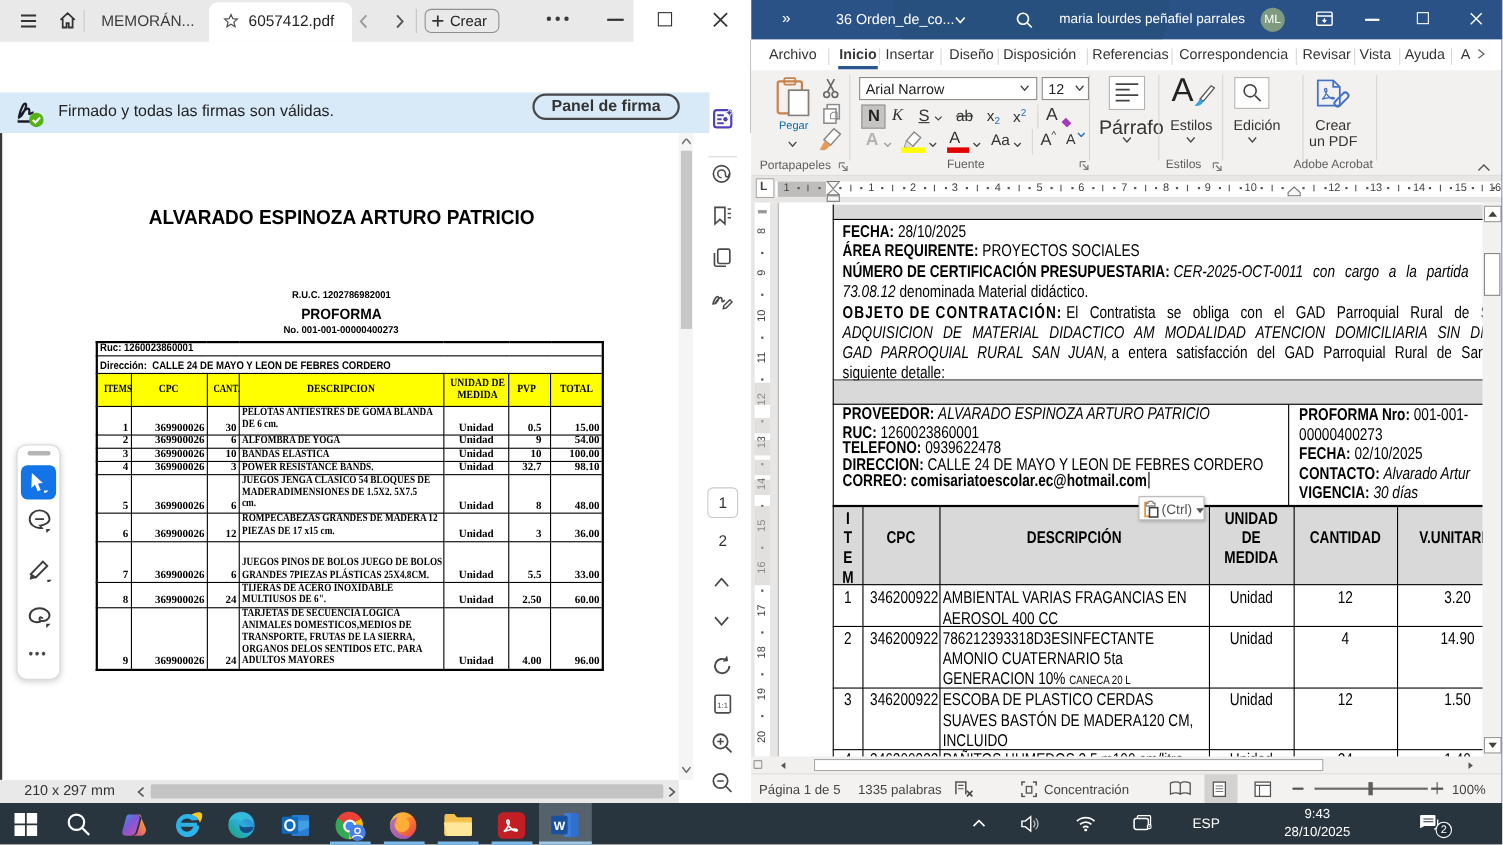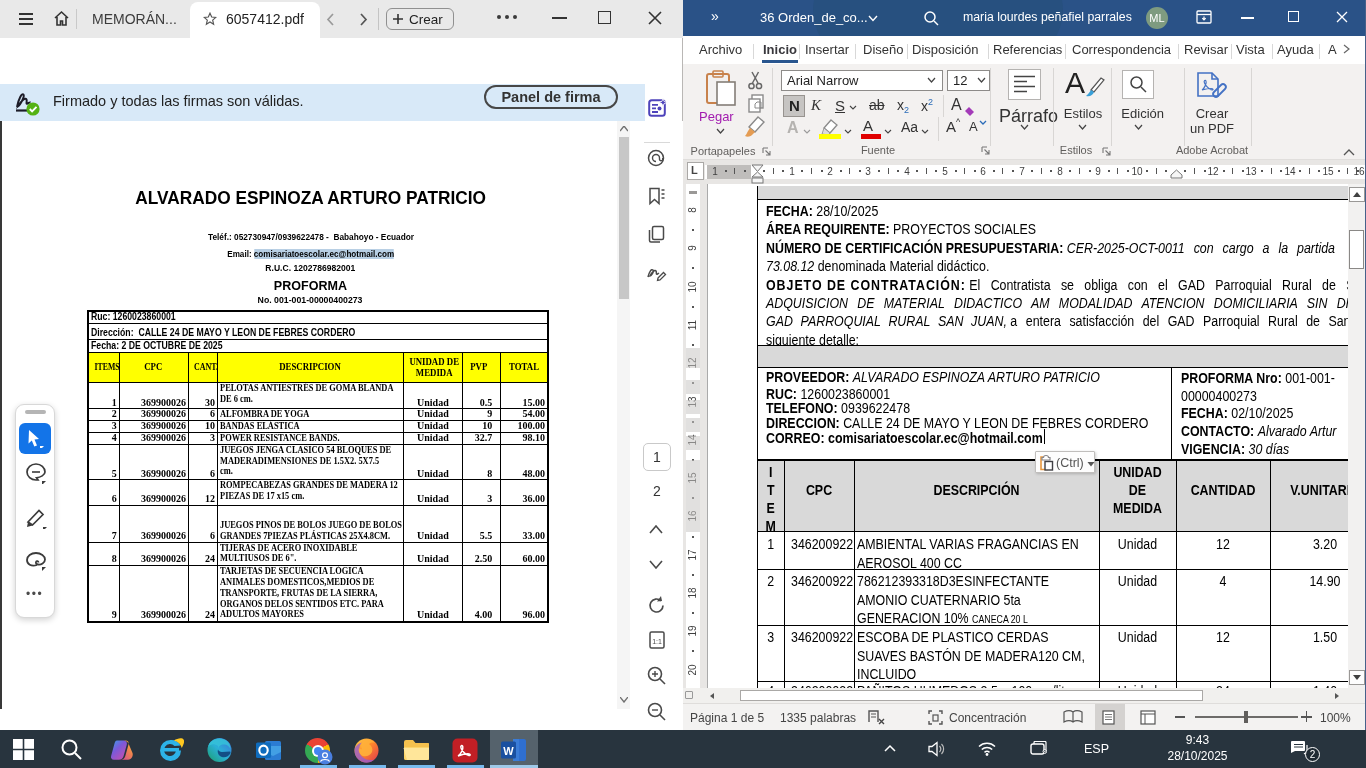--- a/index.html
+++ b/index.html
@@ -1,20 +1,20 @@
 <!DOCTYPE html>
 <html><head><meta charset="utf-8">
 <style>
 * { margin:0; padding:0; box-sizing:border-box; }
 body { font-family:"Liberation Sans",sans-serif; }
 #s { position:relative; width:1366px; height:768px; overflow:hidden; background:#fff; }
 .a { position:absolute; }
 
 #acro { left:0; top:0; width:683px; height:730px; background:#fff; }
-#atabs { left:0; top:0; width:683px; height:38px; background:#e9e9e9; }
+#atabs { left:0; top:0; width:576px; height:38px; background:#e9e9e9; }
 #amenu { left:0; top:38px; width:683px; height:46px; background:#fff; border-bottom:1px solid #e4e4e4; color:#222; font-size:14.5px; }
 #abanner { left:0; top:84px; width:645px; height:37px; background:#d8e9f8; }
 #adoc { left:0; top:121px; width:617px; height:588px; background:#fff; overflow:hidden; border-left:2px solid #383838;}
 #abot { left:0; top:709px; width:617px; height:21px; background:#e9e9e9; }
 
 #ptab { position:absolute; left:85px; top:189px; width:462px; table-layout:fixed; border-collapse:collapse; border:2px solid #000; }
 #ptab td { border:1.4px solid #000; font-family:"Liberation Serif",serif; font-weight:bold; font-size:10px; line-height:10.8px; padding:0 2px; vertical-align:bottom; overflow:hidden; }
 #ptab .yl { background:#ffff00; text-align:center; vertical-align:middle; }
 #ptab .hx { display:inline-block; transform:scaleX(0.88); transform-origin:50% 50%; white-space:nowrap; }
 #ptab .sb { font-family:"Liberation Sans",sans-serif; }
@@ -93,45 +93,40 @@
   <svg class="a" style="left:648px;top:98px" width="20" height="20" viewBox="0 0 20 20">
         <rect x="1.2" y="2.2" width="15.6" height="15.6" rx="2.5" fill="none" stroke="#4e43bb" stroke-width="2"></rect>
         <path d="M4 6.8h6M4 10.4h4M4 14h6" stroke="#4e43bb" stroke-width="1.8"></path>
         <circle cx="11.5" cy="10.4" r="2" fill="#4e43bb"></circle>
         <path d="M15 0.5 l1.1 2.9 2.9 1.1 -2.9 1.1 -1.1 2.9 -1.1-2.9 -2.9-1.1 2.9-1.1z" fill="#4e43bb" stroke="#fff" stroke-width="0.8"></path>
       </svg>
 
   <div id="adoc" class="a">
 
     <div class="a" style="left:0;top:66px;width:617px;text-align:center;font-size:18.4px;font-weight:bold;letter-spacing:0px;color:#000"><span style="display:inline-block;transform:scaleX(0.94)">ALVARADO ESPINOZA ARTURO PATRICIO</span></div>
-    <div class="a" style="left:0;top:111px;width:617px;text-align:center;font-size:9px;font-weight:bold"><span style="display:inline-block;transform:scaleX(0.92)">Teléf.: 052730947/0939622478 -&nbsp; Babahoyo - Ecuador</span></div>
-    <div class="a" style="left:0;top:128px;width:617px;text-align:center;font-size:9px;font-weight:bold"><span style="display:inline-block;transform:scaleX(0.9)">Email: <span style="background:#b8cfe4">comisariatoescolar.ec@hotmail.com</span></span></div>
     <div class="a" style="left:0;top:142px;width:617px;text-align:center;font-size:9px;font-weight:bold"><span style="display:inline-block;transform:scaleX(0.95)">R.U.C. 1202786982001</span></div>
     <div class="a" style="left:0;top:157px;width:617px;text-align:center;font-size:13.5px;font-weight:bold"><span style="display:inline-block;transform:scaleX(0.93)">PROFORMA</span></div>
     <div class="a" style="left:0;top:174px;width:617px;text-align:center;font-size:9px;font-weight:bold"><span style="display:inline-block;transform:scaleX(0.97)">No. 001-001-00000400273</span></div>
 
     <table id="ptab" cellspacing="0">
       <colgroup>
             <col style="width:31px">
             <col style="width:69px">
             <col style="width:29px">
             <col style="width:185px">
             <col style="width:59px">
             <col style="width:38px">
             <col style="width:47px">
           </colgroup>
       <tbody>
       <tr>
               <td colspan="7" class="sb" style="height:11.6px"><span class="sx">Ruc: 1260023860001</span></td>
             </tr>
       <tr>
               <td colspan="7" class="sb" style="height:16px"><span class="sx">Dirección:&nbsp; CALLE 24 DE MAYO Y LEON DE FEBRES CORDERO</span></td>
-            </tr>
-      <tr>
-              <td colspan="7" class="sb" style="height:13px"><span class="sx">Fecha: 2 DE OCTUBRE DE 2025</span></td>
             </tr>
       <tr>
         <td class="yl" style="height:30.6px"><span class="hx" style="transform:scaleX(0.78)">ITEMS</span></td>
               <td class="yl"><span class="hx">CPC</span></td>
               <td class="yl"><span class="hx" style="transform:scaleX(0.8)">CANT.</span></td>
               <td class="yl"><span class="hx">DESCRIPCION</span></td>
               <td class="yl"><span class="hx">UNIDAD DE<br>MEDIDA</span></td>
               <td class="yl"><span class="hx">PVP</span></td>
               <td class="yl"><span class="hx">TOTAL</span></td>
       </tr>
@@ -294,20 +289,30 @@
           <path d="M14 14 L19 19" stroke="#4a4a4a" stroke-width="1.6"></path>
           <path d="M6 9h6M9 6v6" stroke="#4a4a4a" stroke-width="1.4"></path>
         </svg>
     <svg class="a" style="left:16px;top:580px" width="21" height="21" viewBox="0 0 21 21">
           <circle cx="9" cy="9" r="6.5" fill="none" stroke="#4a4a4a" stroke-width="1.6"></circle>
           <path d="M14 14 L19 19" stroke="#4a4a4a" stroke-width="1.6"></path>
           <path d="M6 9h6" stroke="#4a4a4a" stroke-width="1.4"></path>
         </svg>
   </div>
 
+  <div id="abot" class="a">
+    <div class="a" style="left:22px;top:2px;font-size:13px;color:#333">210 x 297 mm</div>
+    <svg class="a" style="left:124px;top:6px" width="8" height="10" viewBox="0 0 8 10">
+          <path d="M6.5 1 L2 5 L6.5 9" fill="none" stroke="#555" stroke-width="1.5"></path>
+        </svg>
+    <div class="a" style="left:137px;top:4px;width:466px;height:13px;background:#c4c4c4;border-radius:2px"></div>
+    <svg class="a" style="left:607px;top:6px" width="8" height="10" viewBox="0 0 8 10">
+          <path d="M1.5 1 L6 5 L1.5 9" fill="none" stroke="#555" stroke-width="1.5"></path>
+        </svg>
+  </div>
 </div>
 
 <div id="word" class="a">
   <div id="wtitle" class="a">
     <div class="a" style="left:130px;top:-70px;width:250px;height:160px;border-radius:50%;background:#27507f"></div>
     <div class="a" style="left:28px;top:8px;color:#fff;font-size:14px;letter-spacing:1px">»</div>
     <div class="a" style="left:77px;top:10px;color:#fff;font-size:13px">36 Orden_de_co...</div>
     <svg class="a" style="left:185px;top:15px" width="10" height="7" viewBox="0 0 10 7">
           <path d="M1 1 L5 5.5 L9 1" fill="none" stroke="#fff" stroke-width="1.4"></path>
         </svg>
@@ -355,21 +360,21 @@
     <div class="a" style="left:589px;top:8px;width:1px;height:15px;background:#d8d8d8"></div>
     <div class="a" style="left:636px;top:8px;width:1px;height:15px;background:#d8d8d8"></div>
   </div>
   <div id="wrib" class="a">
 
     <svg class="a" style="left:22px;top:6px" width="32" height="36" viewBox="0 0 32 36">
       <rect x="2" y="4" width="22" height="29" rx="2" fill="none" stroke="#c8824c" stroke-width="2"></rect>
       <rect x="8" y="1" width="10" height="6" rx="1" fill="none" stroke="#c8824c" stroke-width="1.6"></rect>
       <rect x="12" y="12" width="18" height="23" fill="#fff" stroke="#847e77" stroke-width="1.6"></rect>
     </svg>
-    <div class="a" style="left:16px;top:45px;width:45px;text-align:left;font-size:13px;color:#a21caf">Pegar</div>
+    <div class="a" style="left:16px;top:45px;width:45px;text-align:center;font-size:10px;color:#0369a1">Pegar</div>
     <svg class="a" style="left:33px;top:64px" width="9" height="6" viewBox="0 0 9 6">
           <path d="M1 1 L4.5 5 L8 1" fill="none" stroke="#444" stroke-width="1.2"></path>
         </svg>
     <svg class="a" style="left:64px;top:7px" width="19" height="20" viewBox="0 0 19 20">
           <path d="M5 1 L11 12 M11.5 1 L5.5 12" stroke="#666" stroke-width="1.5"></path>
           <circle cx="4.5" cy="15" r="2.6" fill="none" stroke="#666" stroke-width="1.5"></circle>
           <circle cx="12" cy="15" r="2.6" fill="none" stroke="#666" stroke-width="1.5"></circle>
         </svg>
     <svg class="a" style="left:64px;top:30px" width="18" height="19" viewBox="0 0 18 19">
           <rect x="5" y="1" width="11" height="13" fill="#fff" stroke="#8a8a8a" stroke-width="1.4"></rect>

